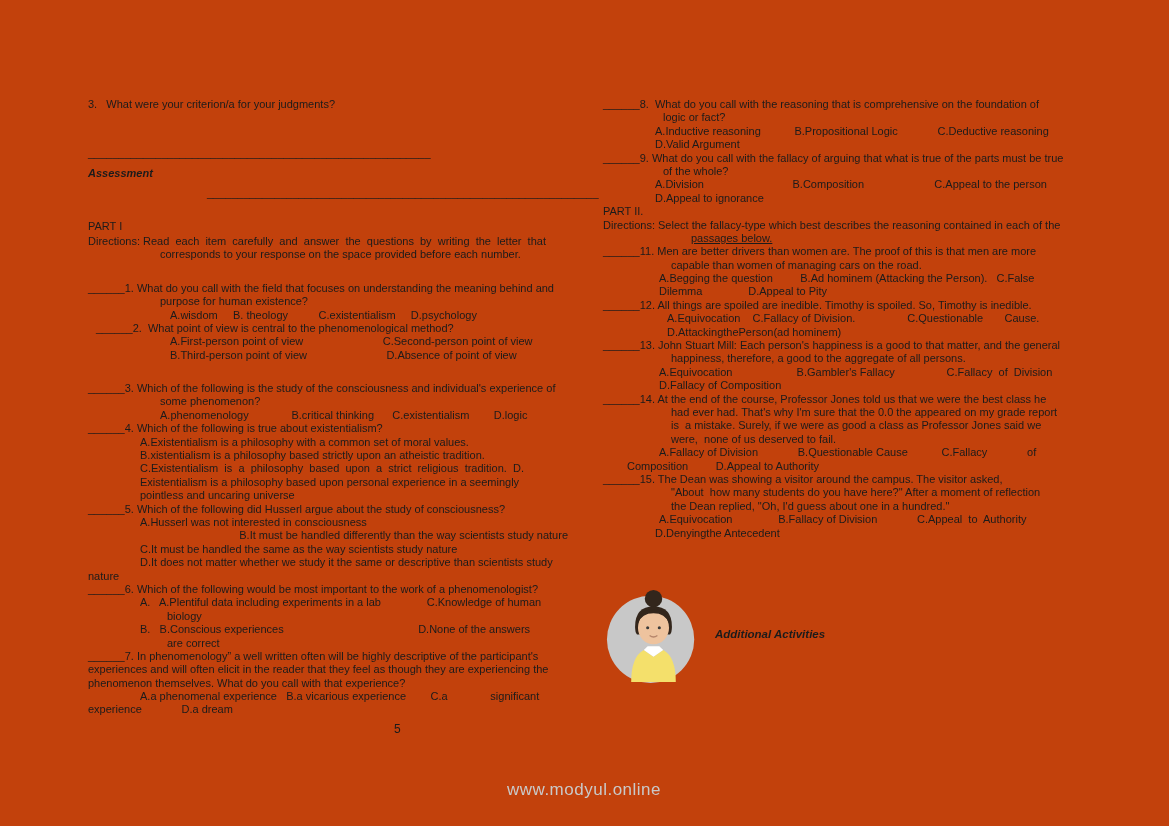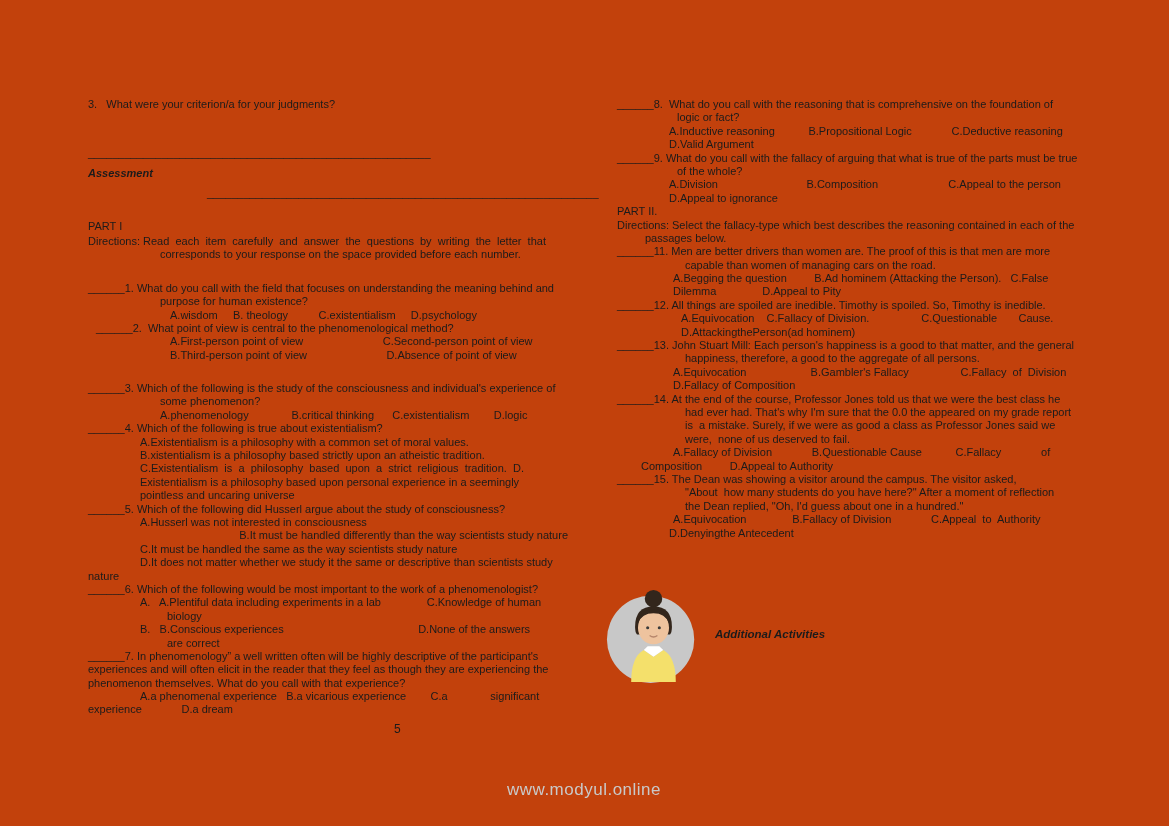--- a/index.html
+++ b/index.html
@@ -9,21 +9,21 @@
     width: 1169px;
     height: 826px;
     background: #c2410c;
     font-family: "Liberation Sans", sans-serif;
     font-size: 11px;
     color: #1b1b1b;
     overflow: hidden;
   }
   .col { position: absolute; top: 98px; }
   .col-left  { left: 88px;  width: 480px; }
-  .col-right { left: 617px; width: 480px; }
+  .col-right { left: 603px; width: 480px; }
   .line {
     white-space: pre;
     line-height: 13.4px;
     height: 13.4px;
     overflow: visible;
   }
   .illustration {
     position: absolute;
     left: 605px;
     top: 588px;
@@ -103,21 +103,21 @@
       <div class="line">______8.  What do you call with the reasoning that is comprehensive on the foundation of</div>
       <div class="line" style="margin-left: 60px;">logic or fact?</div>
       <div class="line" style="margin-left: 52px;">A.Inductive reasoning           B.Propositional Logic             C.Deductive reasoning</div>
       <div class="line" style="margin-left: 52px;">D.Valid Argument</div>
       <div class="line">______9. What do you call with the fallacy of arguing that what is true of the parts must be true</div>
       <div class="line" style="margin-left: 60px;">of the whole?</div>
       <div class="line" style="margin-left: 52px;">A.Division                             B.Composition                       C.Appeal to the person</div>
       <div class="line" style="margin-left: 52px;">D.Appeal to ignorance</div>
       <div class="line">PART II.</div>
       <div class="line">Directions: Select the fallacy-type which best describes the reasoning contained in each of the</div>
-      <div class="line" style="margin-left: 28px;">passages below.</div>
+      <div class="line" style="margin-left: 88px; text-decoration: underline;">passages below.</div>
       <div class="line">______11. Men are better drivers than women are. The proof of this is that men are more</div>
       <div class="line" style="margin-left: 68px;">capable than women of managing cars on the road.</div>
       <div class="line" style="margin-left: 56px;">A.Begging the question         B.Ad hominem (Attacking the Person).   C.False</div>
       <div class="line" style="margin-left: 56px;">Dilemma               D.Appeal to Pity</div>
       <div class="line">______12. All things are spoiled are inedible. Timothy is spoiled. So, Timothy is inedible.</div>
       <div class="line" style="margin-left: 64px;">A.Equivocation    C.Fallacy of Division.                 C.Questionable       Cause.</div>
       <div class="line" style="margin-left: 64px;">D.AttackingthePerson(ad hominem)</div>
       <div class="line">______13. John Stuart Mill: Each person's happiness is a good to that matter, and the general</div>
       <div class="line" style="margin-left: 68px;">happiness, therefore, a good to the aggregate of all persons.</div>
       <div class="line" style="margin-left: 56px;">A.Equivocation                     B.Gambler's Fallacy                 C.Fallacy  of  Division</div>

